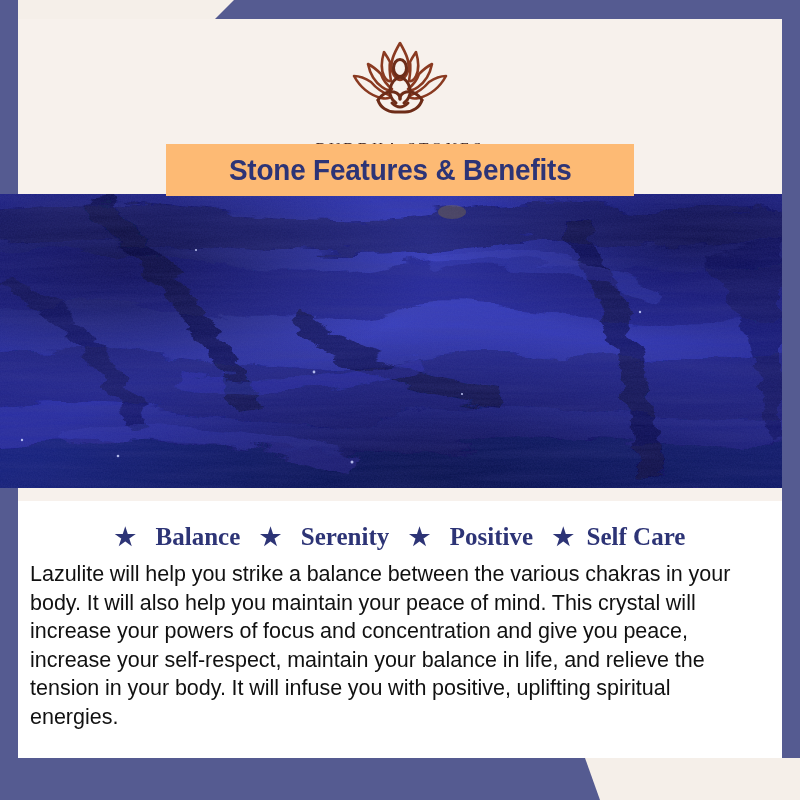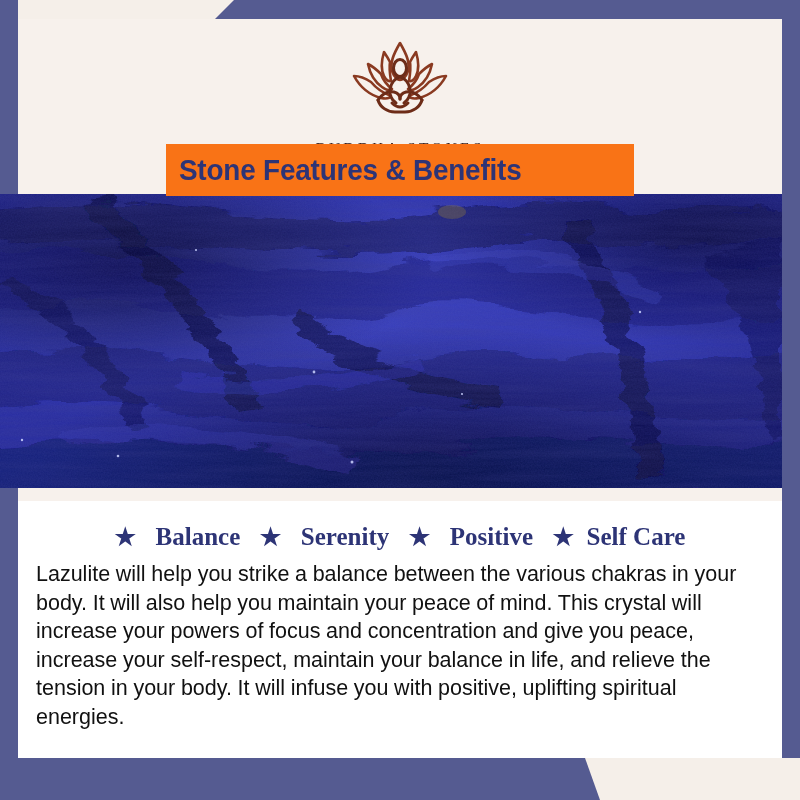--- a/index.html
+++ b/index.html
@@ -43,21 +43,21 @@
   .logo-mark{width:120px;height:86px;display:block;}
   .logo-word{
     margin-top:16px;
     font-family:"Liberation Serif",serif;
     font-size:15.5px;letter-spacing:3.2px;color:#3b2320;font-weight:400;
   }
 
   
   .title-banner{
     position:absolute;left:166px;top:144px;width:468px;height:52px;
-    background:#f97316;display:flex;align-items:center;justify-content:flex-start;z-index:6;
+    background:#fdba74;display:flex;align-items:center;justify-content:center;z-index:6;
   }
   .title-text{
     font-family:"Liberation Sans Narrow","Liberation Sans",sans-serif;
     font-weight:bold;font-size:30px;color:#2d3476;letter-spacing:-0.2px;
     white-space:nowrap;transform:scaleX(0.93);transform-origin:center;
   }
 
   
   .photo{
     position:absolute;top:194px;left:0;width:782px;height:294px;overflow:hidden;
@@ -85,21 +85,21 @@
   }
   .benefits{
     margin-top:22px;text-align:center;color:#2d3476;
     font-family:Liberation Serif, serif;
     font-weight:bold;font-size:25px;white-space:nowrap;
   }
   .benefits .star{font-size:24px;}
   .benefits .sep{display:inline-block;width:7px;}
   .benefits .sep-tight{display:inline-block;width:0px;}
   .paragraph{
-    margin:9px 20px 0 18px;
+    margin:9px 20px 0 12px;
     font-family:"Liberation Sans Narrow","Liberation Sans",sans-serif;
     font-size:21.5px;color:#111111;line-height:1.33;
     text-align:left;word-spacing:-0.3px;
   }
 </style>
 </head>
 <body>
 
 <div id="card">
 

